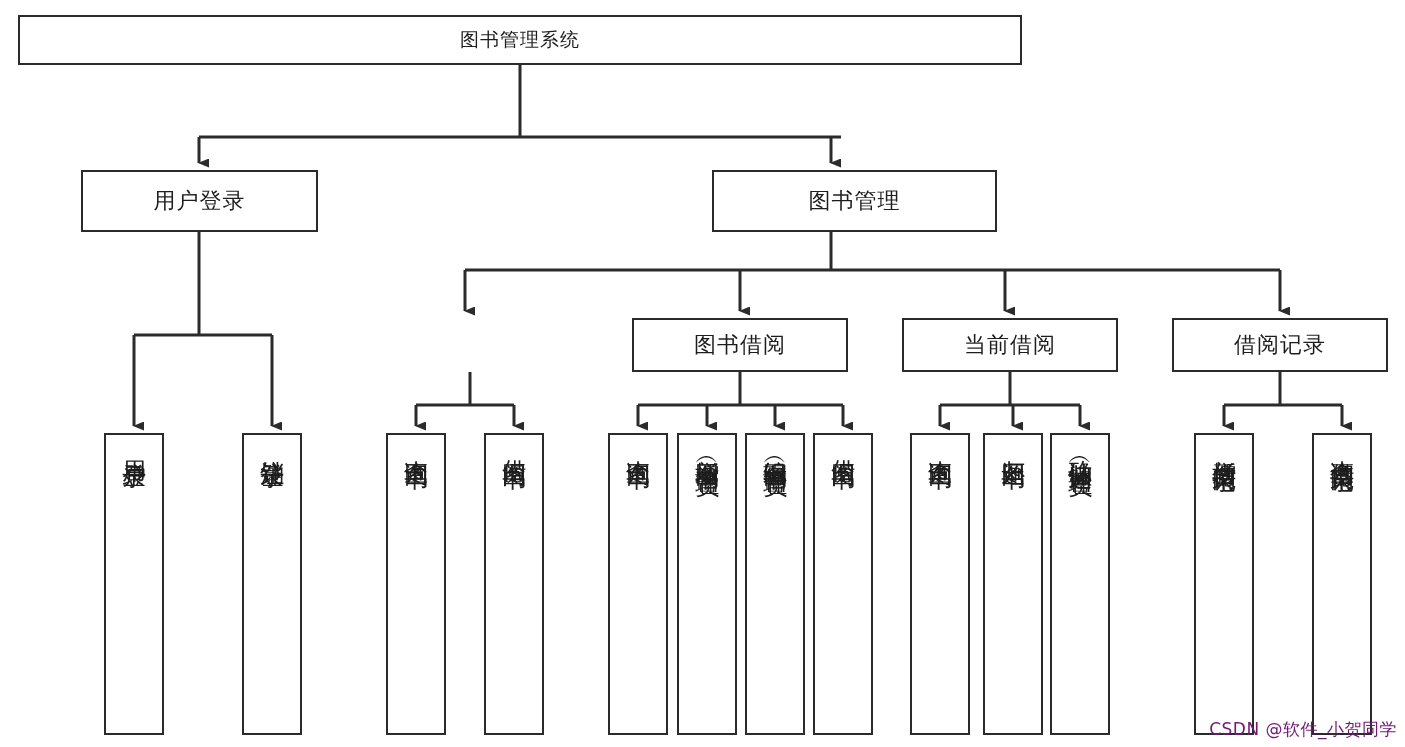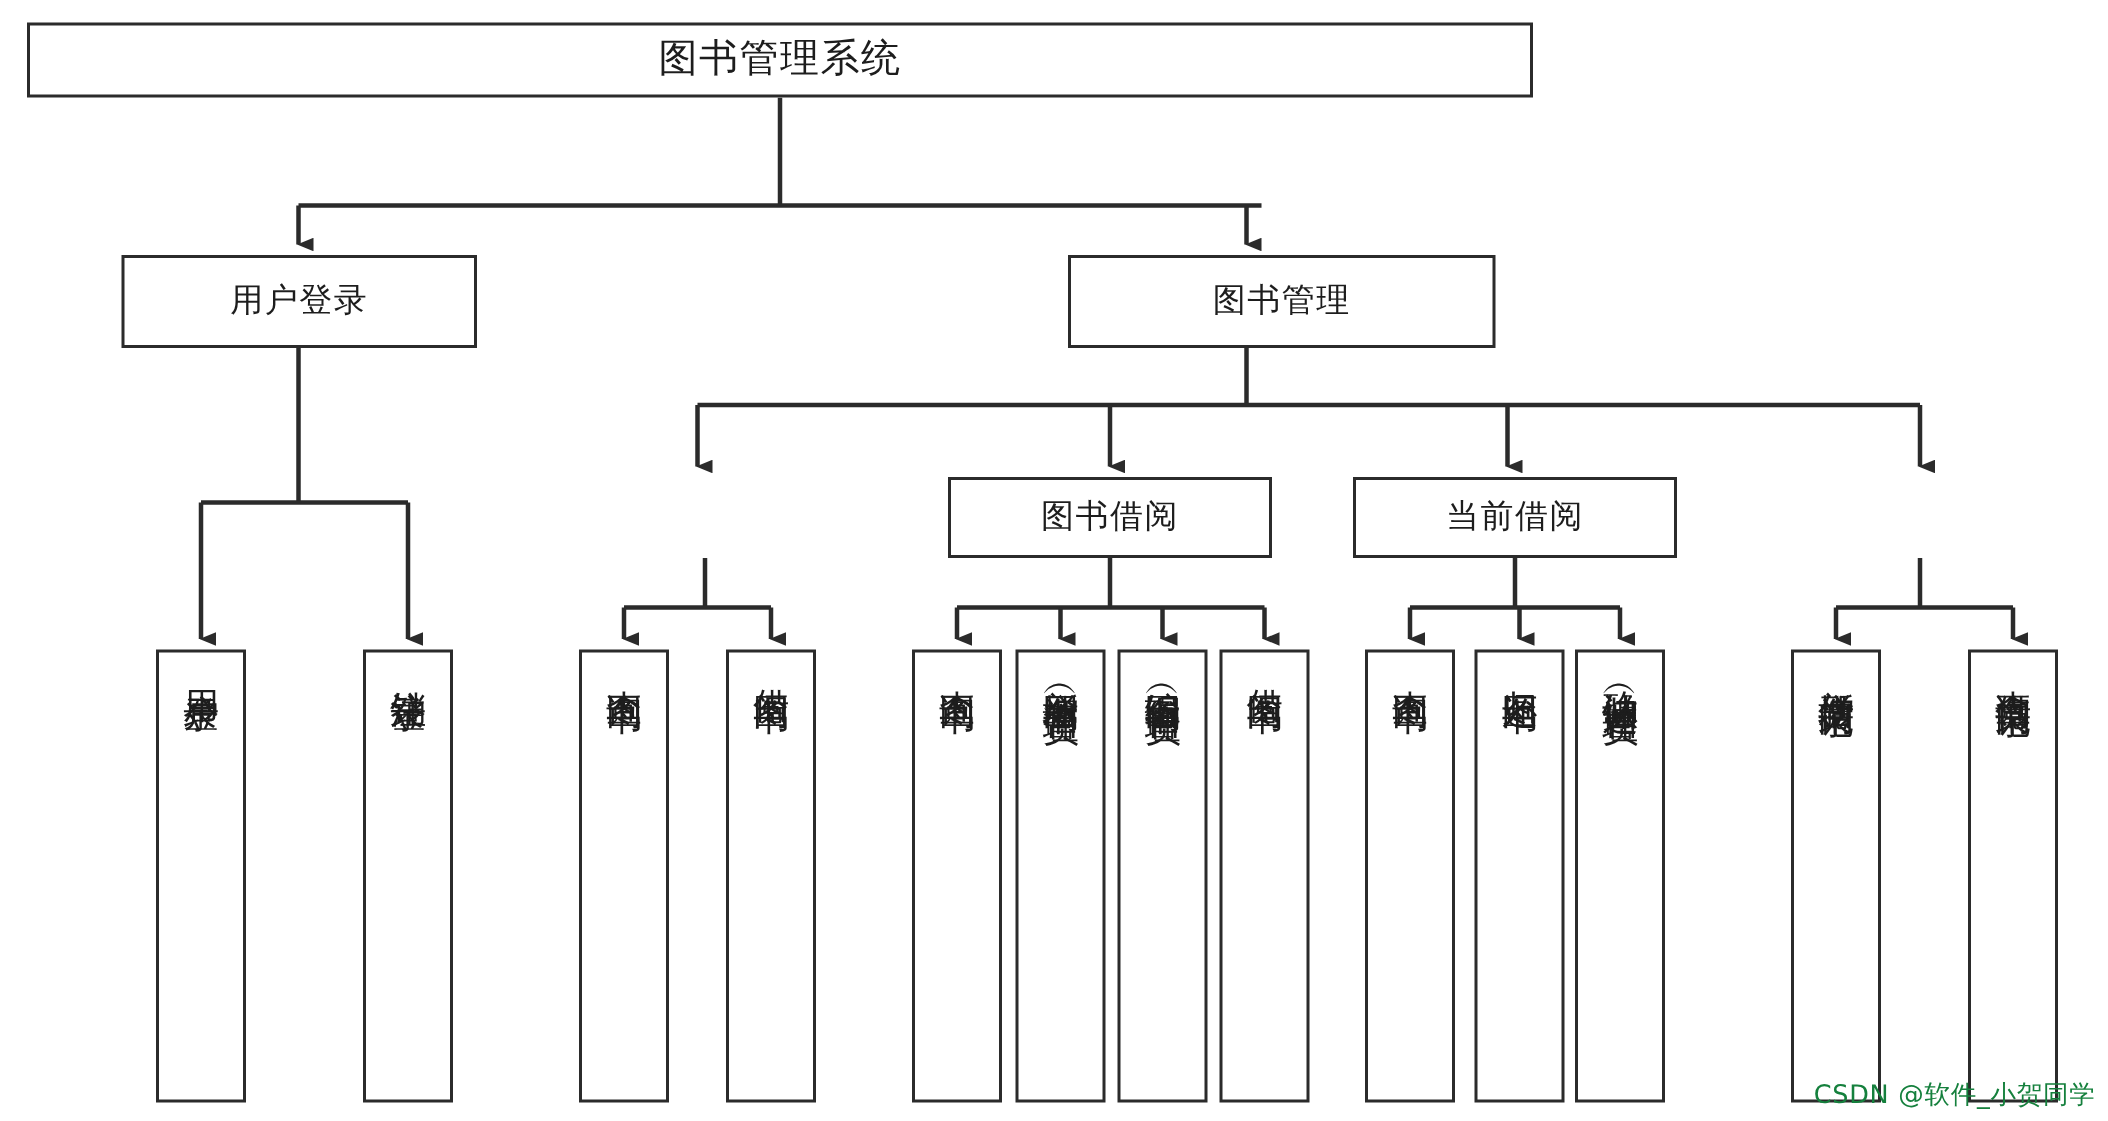--- a/index.html
+++ b/index.html
@@ -45,29 +45,29 @@
     padding-top: 6px;
   }
   .node.leaf .label {
     writing-mode: vertical-rl;
     text-orientation: upright;
     font-size: 24px;
     line-height: 1.18;
     letter-spacing: 2px;
     white-space: nowrap;
   }
-  .node.root .label { font-size: 26px; }
+  .node.root .label { font-size: 19px; }
   .node.l2 .label { font-size: 22px; }
   .node.l3 .label { font-size: 22px; }
   #watermark {
     position: absolute;
     right: 8px;
     bottom: 6px;
     font-size: 17px;
-    color: #15803d;
+    color: #701a75;
     white-space: nowrap;
     letter-spacing: 0.5px;
   }
 </style>
 </head>
 <body>
 
 <div id="canvas">
 
   <svg class="wires" viewBox="0 0 1405 747" xmlns="http://www.w3.org/2000/svg">
@@ -130,20 +130,23 @@
   <div class="node l2" style="left:712px; top:170px; width:285px; height:62px;">
     <span class="label">图书管理</span>
   </div>
 
   <div class="node l3" style="left:902px; top:318px; width:216px; height:54px;">
     <span class="label">当前借阅</span>
   </div>
   <div class="node l3" style="left:632px; top:318px; width:216px; height:54px;">
     <span class="label">图书借阅</span>
   </div>
+  <div class="node l3" style="left:1172px; top:318px; width:216px; height:54px;">
+    <span class="label">借阅记录</span>
+  </div>
 
   <div class="node leaf" style="left:104px; top:433px; width:60px; height:302px;">
     <span class="label">用户登录</span>
   </div>
   <div class="node leaf" style="left:242px; top:433px; width:60px; height:302px;">
     <span class="label">注销登录</span>
   </div>
 
   <div class="node leaf" style="left:386px; top:433px; width:60px; height:302px;">
     <span class="label">查询图书</span>

